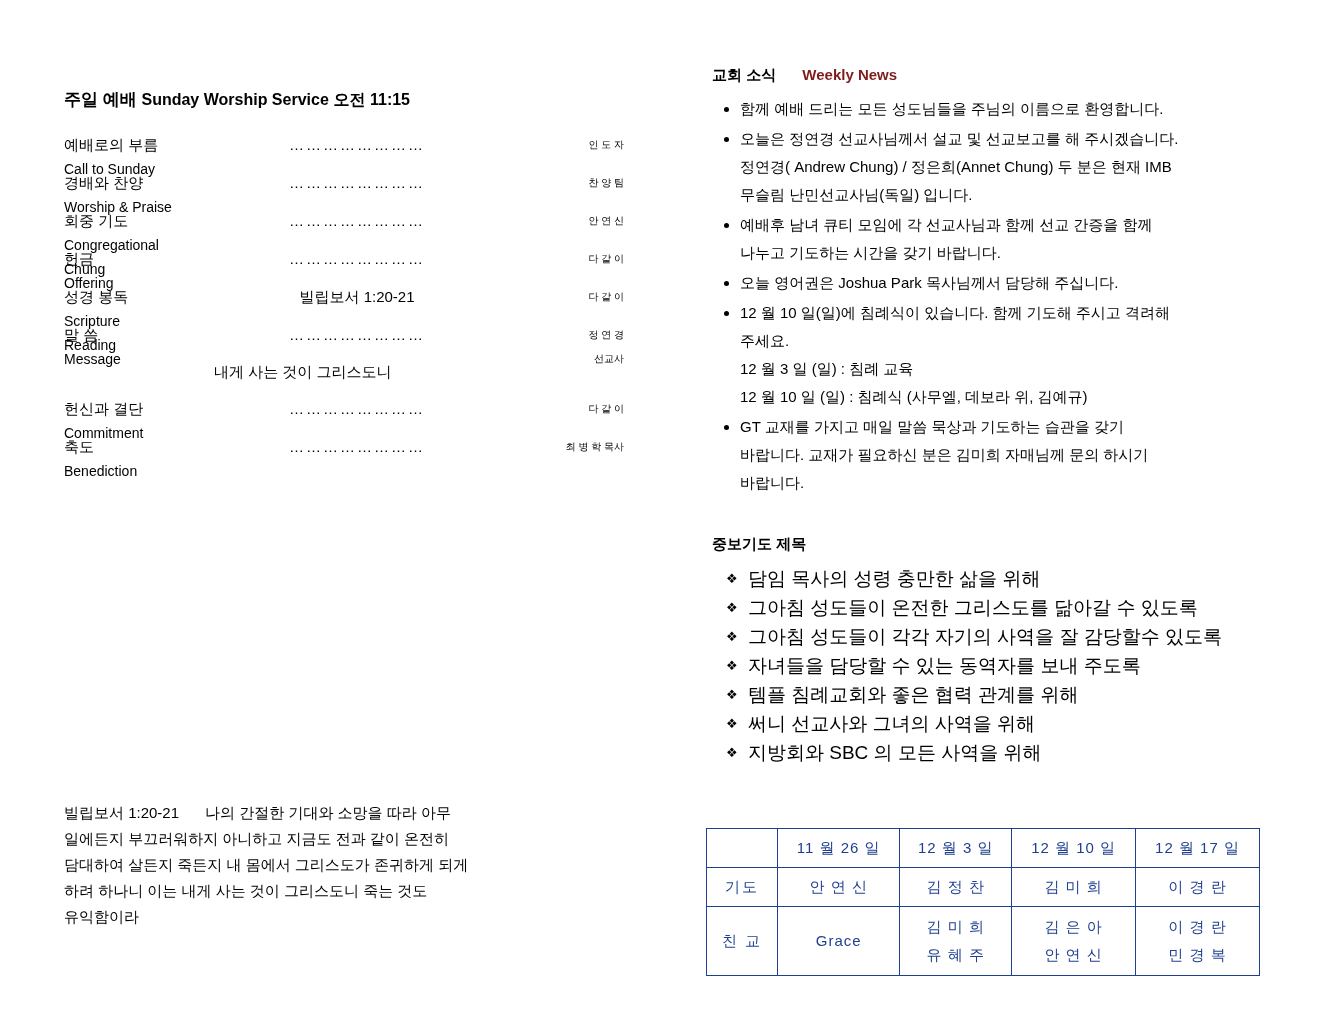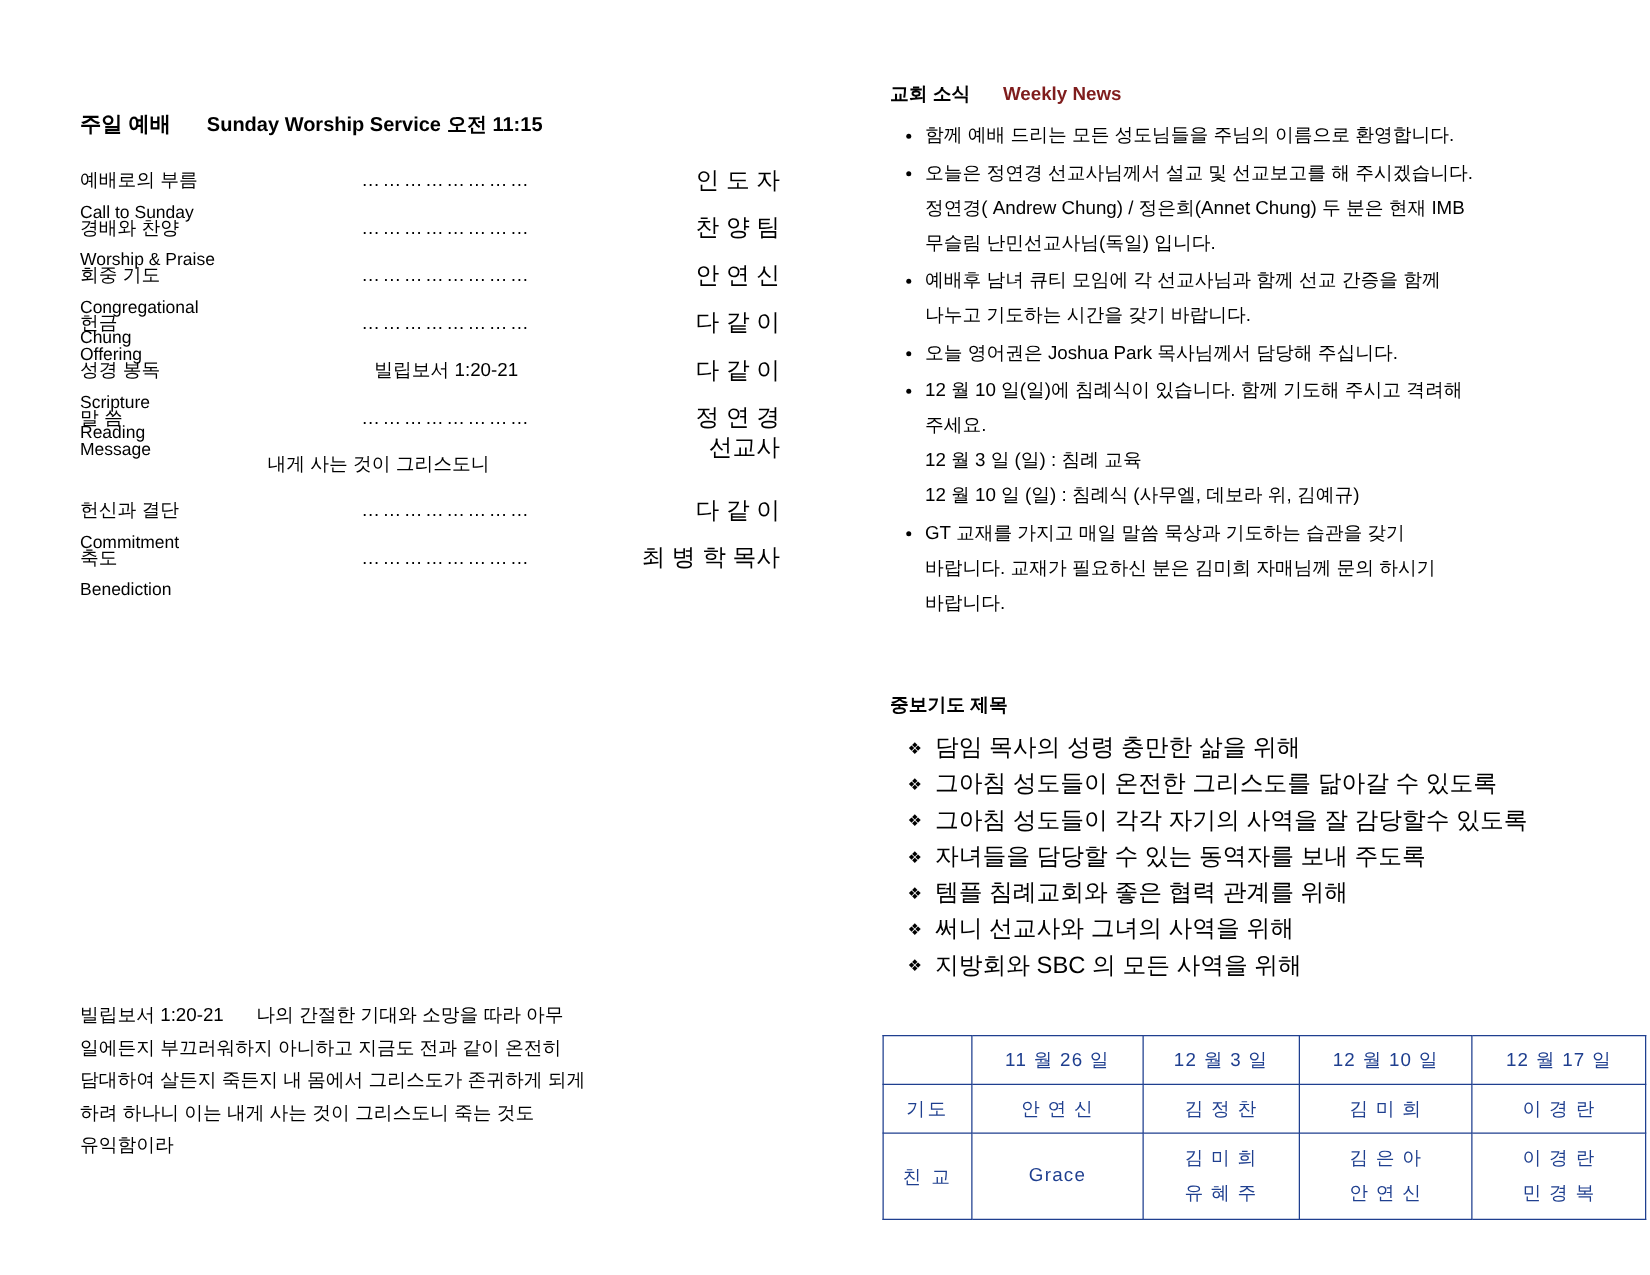--- a/index.html
+++ b/index.html
@@ -29,21 +29,21 @@
     width: 560px;
   }
   .service-title {
     font-size: 17px;
     font-weight: bold;
     letter-spacing: 0px;
     margin-bottom: 22px;
     white-space: nowrap;
   }
   .service-title .ko { font-size: 17px; }
-  .service-title .en { font-size: 16px; margin-left: 24px; }
+  .service-title .en { font-size: 16px; }
   .service-title .time { font-size: 16px; }
 
   .order-row {
     position: relative;
     min-height: 20px;
     margin-bottom: 18px;
   }
   .order-left {
     position: absolute;
     left: 0;
@@ -63,21 +63,21 @@
     line-height: 24px;
     letter-spacing: 1px;
   }
   .order-mid.verse { letter-spacing: 0; }
   .order-right {
     position: absolute;
     right: 0;
     top: 0;
     width: 160px;
     text-align: right;
-    font-size: 19px;
+    font-size: 10px;
     line-height: 24px;
   }
   .order-right .second-line { display: block; }
   .dots { letter-spacing: 2px; }
 
   .sermon-theme {
     margin: 6px 0 14px 0;
     padding-left: 150px;
     font-size: 15px;
     line-height: 22px;
@@ -116,21 +116,21 @@
     list-style-type: disc;
   }
   ul.news-list li {
     font-size: 15px;
     line-height: 28px;
     margin-bottom: 2px;
   }
   ul.news-list li .sub-line { display: block; }
 
   .prayer-heading {
-    margin-top: 58px;
+    margin-top: 38px;
     margin-bottom: 10px;
     font-size: 15px;
     font-weight: bold;
   }
   ul.prayer-list {
     margin: 0;
     padding-left: 36px;
     list-style: none;
   }
   ul.prayer-list li {
@@ -145,21 +145,21 @@
     top: 0;
     font-size: 13px;
   }
 
   
   .duty-table {
     position: absolute;
     left: 706px;
     top: 828px;
     border-collapse: collapse;
-    width: 611px;
+    width: 554px;
   }
   .duty-table td {
     border: 1px solid #1f3f8f;
     text-align: center;
     vertical-align: middle;
     font-size: 15px;
     padding: 6px 4px;
     color: #1f3f8f;
     letter-spacing: 1px;
     height: 26px;

